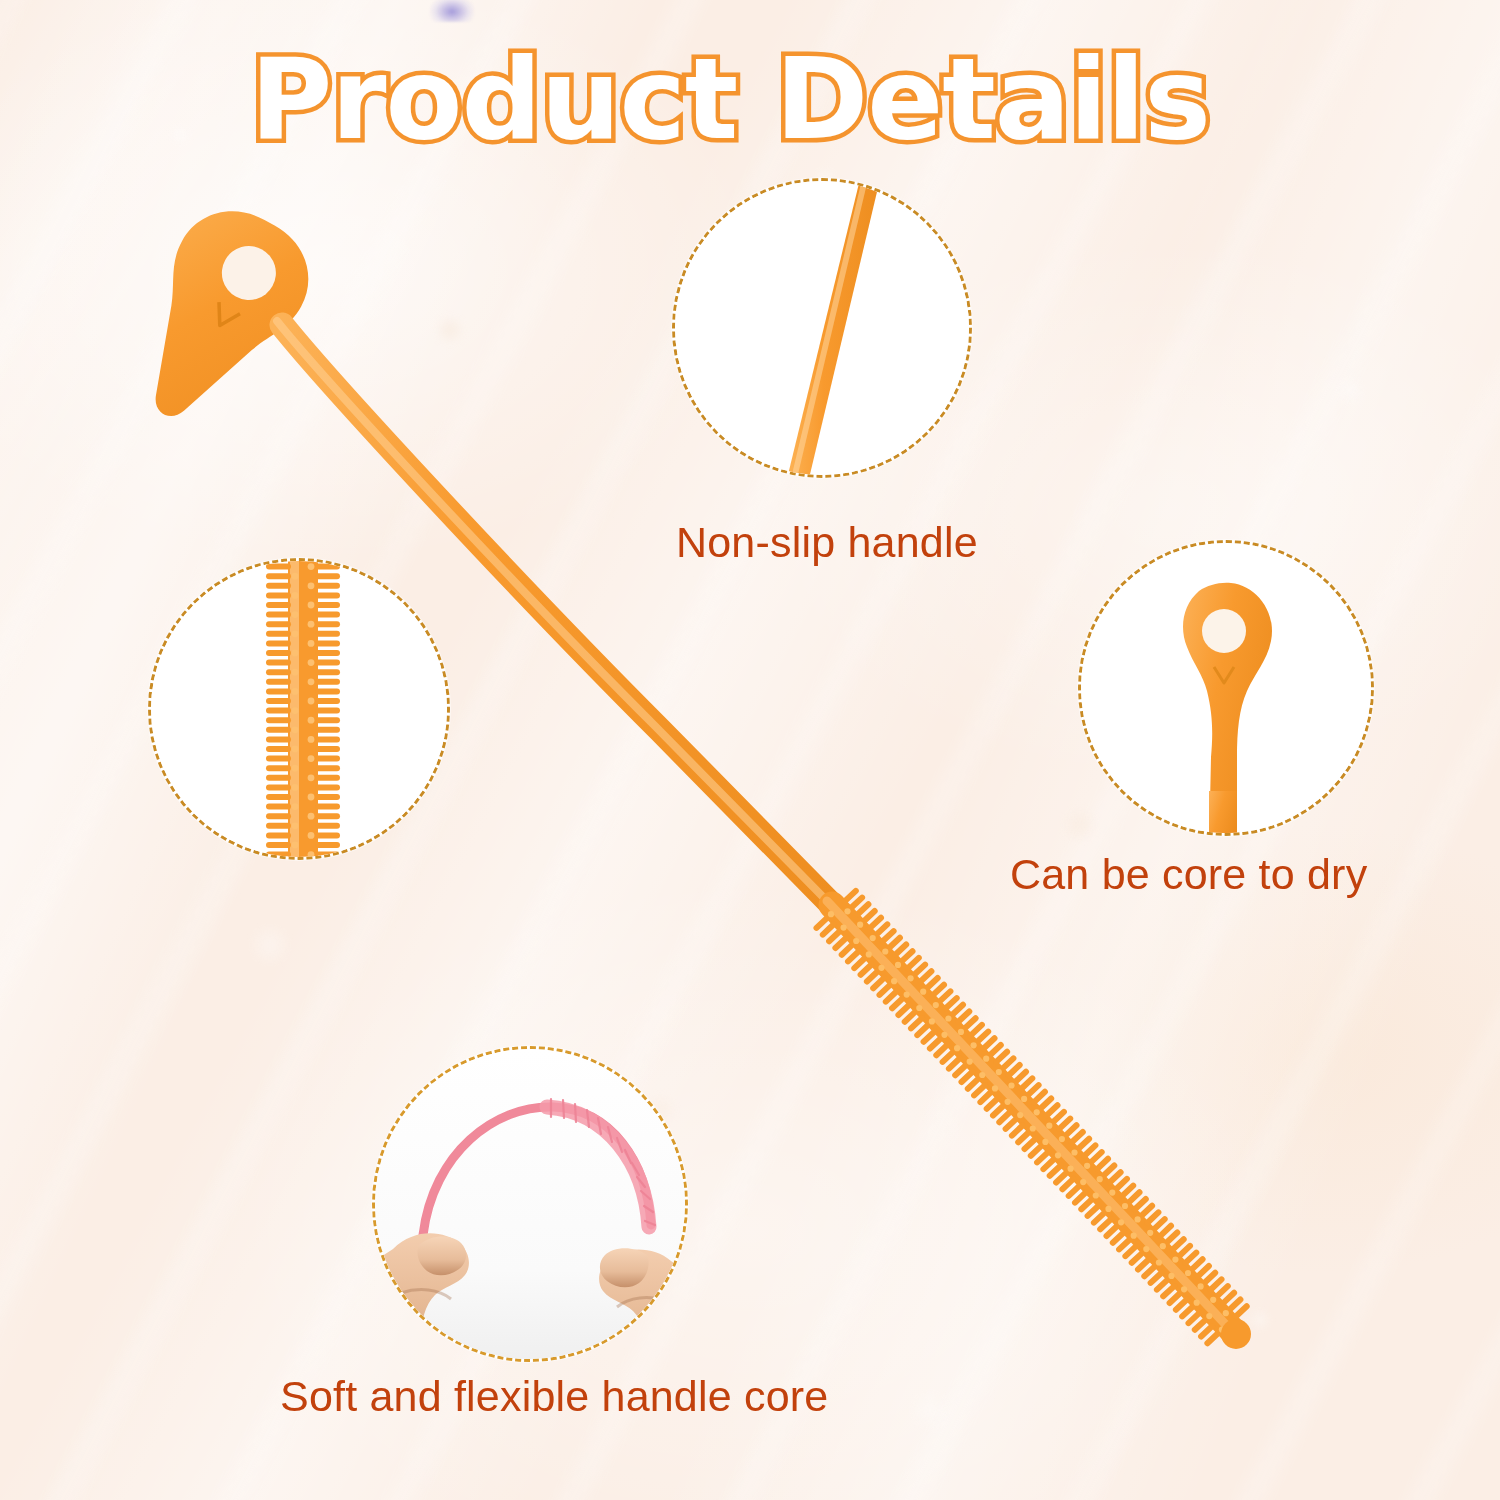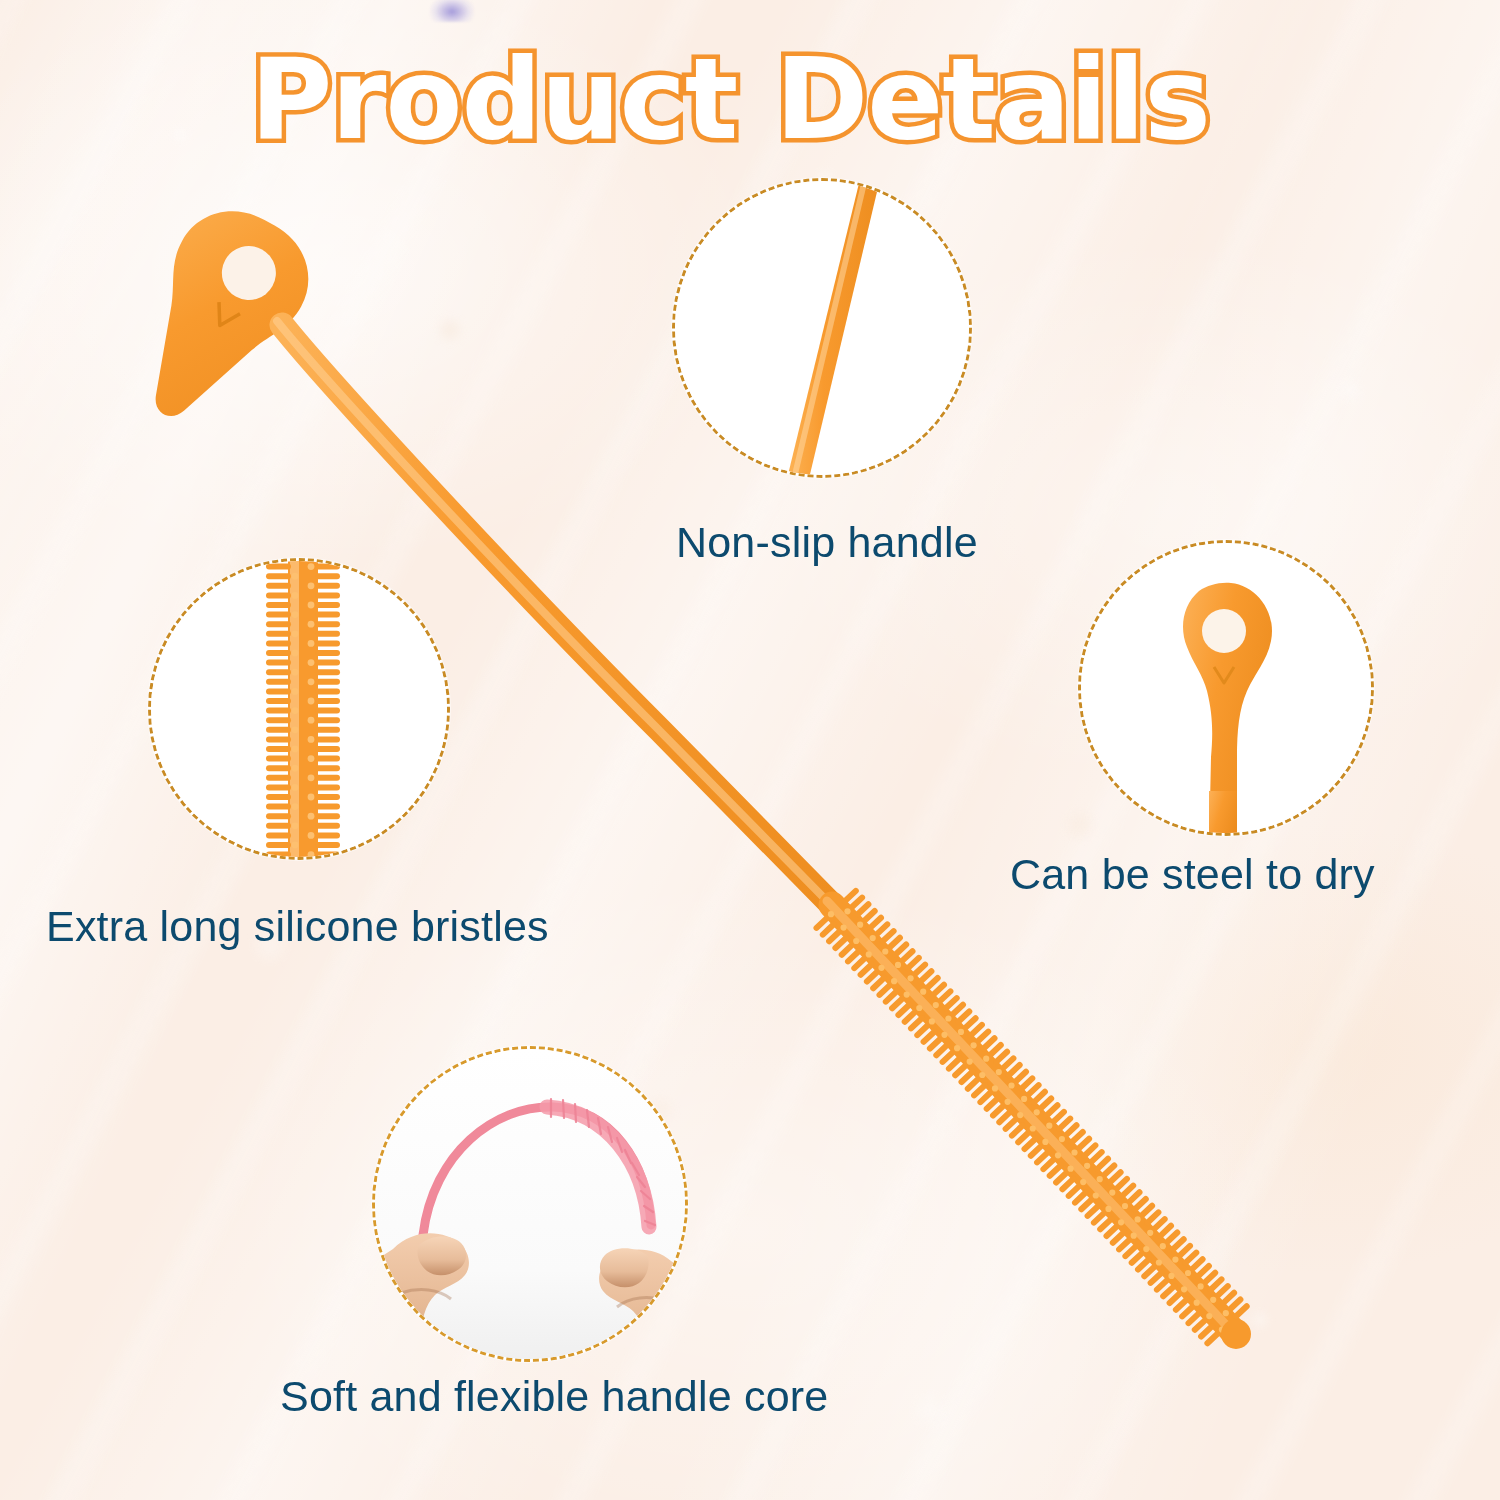--- a/index.html
+++ b/index.html
@@ -104,21 +104,21 @@
     background: #ffffff;
     border: 3px dashed #C98B24;
     box-sizing: border-box;
     overflow: hidden;
     box-shadow: 0 0 0 1px rgba(255,255,255,.5);
   }
   .callout > svg { display: block; }
 
   .label {
     position: absolute;
-    color: #0c4a6e;
+    color: #c2410c;
     font-size: 43px;
     font-family: "Liberation Sans", sans-serif;
     font-weight: 400;
     white-space: nowrap;
     letter-spacing: .2px;
   }
 
   
   #c-handle  { left: 672px;  top: 178px;  width: 300px; height: 300px; }
   #c-bristle { left: 148px;  top: 558px;  width: 302px; height: 302px; }
@@ -505,21 +505,20 @@
           <circle cx="144" cy="245.6" r="3.4"></circle>
           <circle cx="160" cy="255.2" r="3.4"></circle>
           <circle cx="144" cy="264.8" r="3.4"></circle>
           <circle cx="160" cy="274.4" r="3.4"></circle>
           <circle cx="144" cy="284.0" r="3.4"></circle>
           <circle cx="160" cy="293.6" r="3.4"></circle>
           <circle cx="144" cy="303.2" r="3.4"></circle>
         </g>
     </svg>
   </div>
-  <div class="label" id="l-bristle">Extra long silicone bristles</div>
 
   <div class="callout" id="c-hang">
     <svg width="296" height="296" viewBox="0 0 296 296">
       <defs>
         <linearGradient id="hg2" x1="0" y1="0" x2="1" y2="0.6">
           <stop offset="0%" stop-color="#FCB157"></stop>
           <stop offset="45%" stop-color="#F89A2E"></stop>
           <stop offset="100%" stop-color="#EC8C1E"></stop>
         </linearGradient>
       </defs>
@@ -534,21 +533,21 @@
                l 0 -92
                c 0 -26 2 -48 10 -66
                c 8 -18 20 -30 24 -50
                c 6 -30 -16 -56 -40 -58
                c -12 -1 -23 2 -32 8 z" fill="url(#hg2)"></path>
       <circle cx="143" cy="88" r="22" fill="#FCF3E9"></circle>
       <path d="M133 124 l 10 16 l 10 -16" fill="none" stroke="#E28A1C" stroke-width="3" stroke-linejoin="round"></path>
       <rect x="128" y="248" width="28" height="56" fill="url(#hg2)"></rect>
     </svg>
   </div>
-  <div class="label" id="l-hang">Can be steel to dry</div>
+  <div class="label" id="l-hang">Can be core to dry</div>
 
   <div class="callout" id="c-flex">
     <svg width="316" height="316" viewBox="0 0 316 316">
       <defs>
         <linearGradient id="skin" x1="0" y1="0" x2="0" y2="1">
           <stop offset="0%" stop-color="#F3CDAE"></stop>
           <stop offset="55%" stop-color="#E5B894"></stop>
           <stop offset="100%" stop-color="#CE9A74"></stop>
         </linearGradient>
         <linearGradient id="skin2" x1="0" y1="0" x2="0" y2="1">

